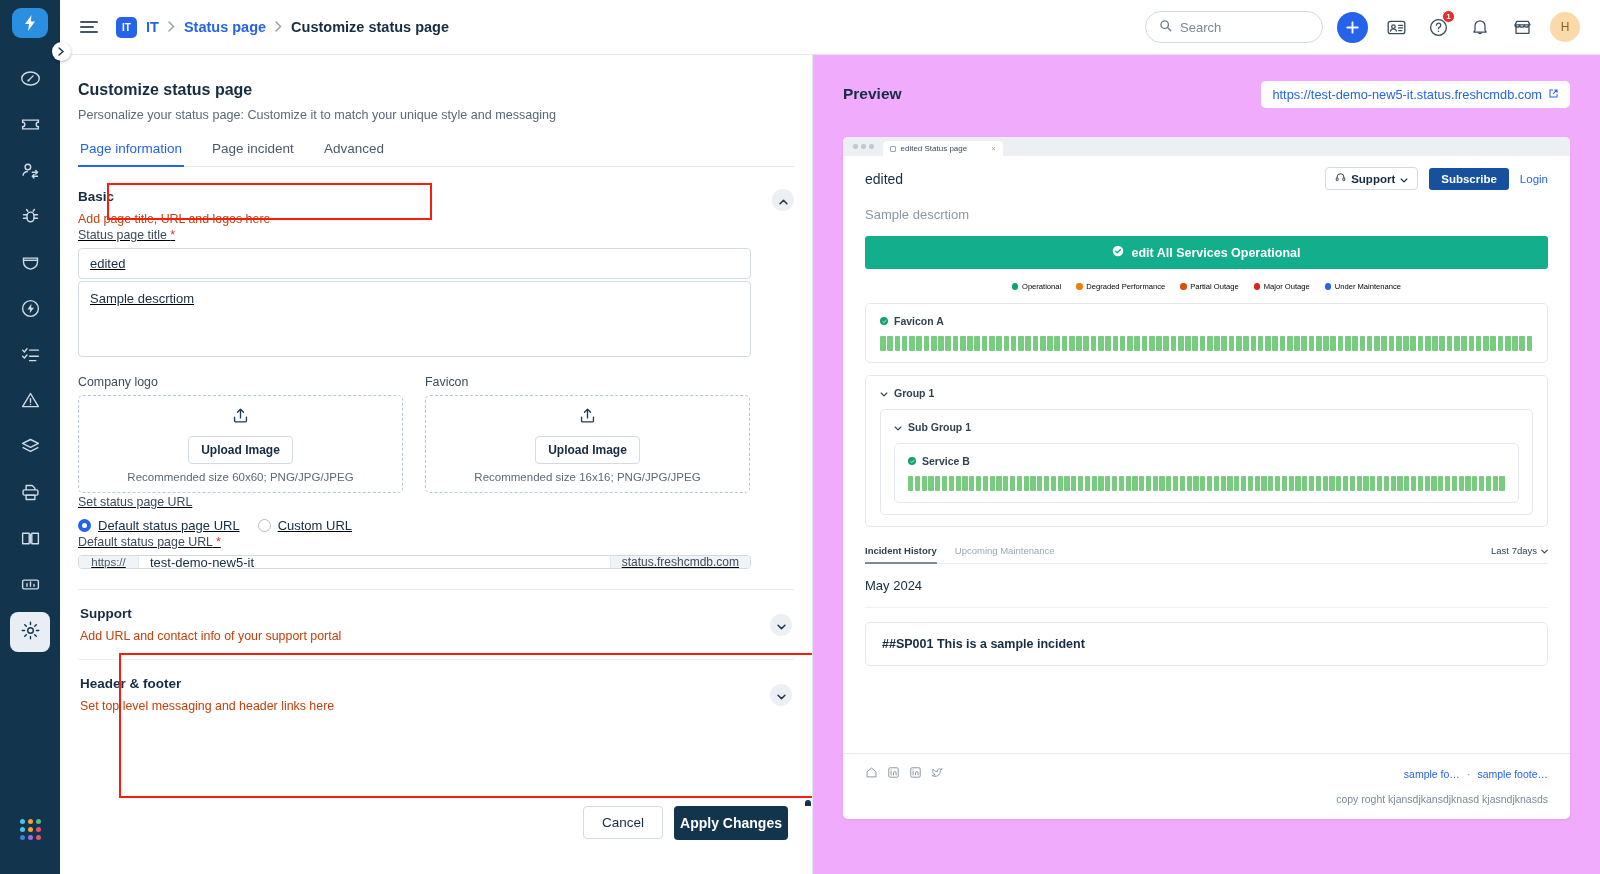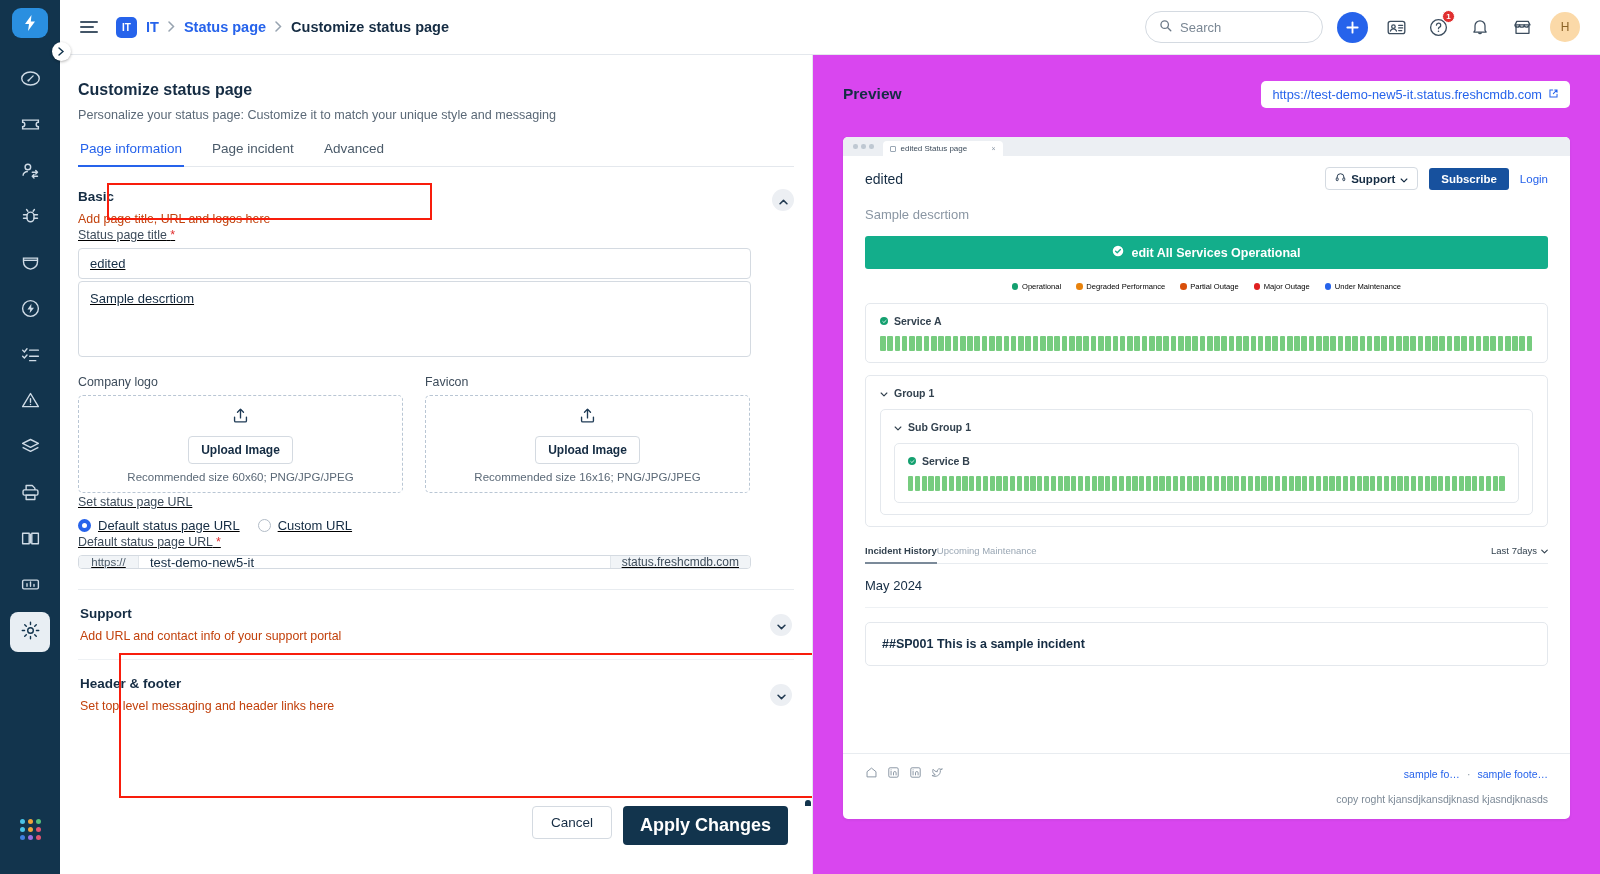--- a/index.html
+++ b/index.html
@@ -169,30 +169,30 @@
 
   .editor-footer {
     height: 68px; flex: none; display: flex; align-items: flex-start; justify-content: flex-end;
     gap: 11px; padding-right: 24px; background: #fff;
   }
   .btn-ghost {
     border: 1px solid #d4dae1; background: #fff; color: #152c43; font-size: 13.5px;
     padding: 8px 18px; border-radius: 4px;
   }
   .btn-primary {
-    background: #12344d; color: #fff; font-size: 18px; font-weight: bold;
-    padding: 9px 17px; border-radius: 4px; border: none;
+    background: #12344d; color: #fff; font-size: 14px; font-weight: bold;
+    padding: 9px 6px; border-radius: 4px; border: none;
   }
   .vscroll {
     position: absolute; right: 1px; width: 6px; background: #12344d; border-radius: 3px;
     top: 745px; height: 68px; z-index: 25;
   }
 
   
-  .preview { flex: 1; background: #d946ef; padding: 22px 30px 8px 30px; min-width: 0; }
+  .preview { flex: 1; background: #f0abfc; padding: 22px 30px 8px 30px; min-width: 0; }
   .prev-head { display: flex; align-items: center; height: 34px; }
   .prev-title { font-size: 15.5px; font-weight: bold; color: #152c43; }
   .prev-url {
     margin-left: auto; background: #fff; border-radius: 5px; padding: 6px 11px;
     font-size: 12.8px; color: #2663eb; display: flex; align-items: center; gap: 6px;
   }
 
   .browser {
     margin-top: 26px; background: #fff; border-radius: 5px; overflow: hidden;
     box-shadow: 0 1px 3px rgba(20,40,70,.08); height: 682px; display: flex; flex-direction: column;
@@ -229,21 +229,21 @@
   .lg i { width: 6.5px; height: 6.5px; border-radius: 50%; display: block; flex: none; }
 
   .svc-card { border: 1px solid #e4e8ed; border-radius: 5px; padding: 11px 14px; margin-top: 12px; }
   .svc-name { display: flex; align-items: center; gap: 6px; font-size: 10.5px; font-weight: bold; color: #33424f; }
   .dot-ok { width: 8px; height: 8px; border-radius: 50%; background: #14a06f; display: flex; align-items: center; justify-content: center; flex: none; }
   .bars { display: flex; gap: 1.6px; margin-top: 9px; height: 15px; }
   .bars i { flex: 1; background: #77cc7f; border-radius: 1px; display: block; }
   .grp-title { display: flex; align-items: center; gap: 6px; font-size: 10.5px; font-weight: bold; color: #33424f; }
   .grp-inner { border: 1px solid #e4e8ed; border-radius: 5px; padding: 11px 13px; margin-top: 10px; }
 
-  .inc-tabs { display: flex; align-items: center; border-bottom: 1px solid #e8ecf0; margin-top: 18px; }
+  .inc-tabs { display: flex; align-items: center; border-bottom: 1px solid #e8ecf0; margin-top: 18px; gap: 18px; }
   .inc-tab { font-size: 9.5px; color: #9aa7b4; padding-bottom: 7px; position: relative; }
   .inc-tab.active { color: #33424f; font-weight: bold; }
   .inc-tab.active:after { content:""; position:absolute; left:0; right:0; bottom:-1px; height:2px; background:#7b8a99; }
   .inc-range { margin-left: auto; font-size: 9.5px; color: #33424f; padding-bottom: 7px; display: flex; align-items: center; gap: 4px; }
   .inc-month { font-size: 13px; color: #152c43; margin-top: 14px; padding-bottom: 14px; border-bottom: 1px solid #eef1f4; }
   .inc-card { border: 1px solid #e4e8ed; border-radius: 5px; margin-top: 14px; padding: 14px 16px; }
   .inc-title { font-size: 12.5px; font-weight: bold; color: #152c43; }
 
   .sp-foot { border-top: 1px solid #e8ecf0; padding: 11px 22px 14px 22px; }
   .foot-row { display: flex; align-items: center; }
@@ -711,21 +711,21 @@
                 </span>
             </div>
 
             <div class="svc-card">
               <div class="svc-name">
                 <span class="dot-ok">
                   <svg width="5" height="5" viewBox="0 0 8 8">
                       <path d="M1.3 4.1 3 5.7 6.6 2.2" stroke="#fff" stroke-width="1.3" fill="none" stroke-linecap="round" stroke-linejoin="round"></path>
                     </svg>
                 </span>
-                <span>Service A</span>
+                <span>Favicon A</span>
               </div>
               <div class="bars" id="barsA">
                   <i style="background: rgb(119, 204, 127);"></i>
                   <i style="background: rgb(119, 204, 127);"></i>
                   <i style="background: rgb(119, 204, 127);"></i>
                   <i style="background: rgb(119, 204, 127);"></i>
                   <i style="background: rgb(119, 204, 127);"></i>
                   <i style="background: rgb(119, 204, 127);"></i>
                   <i style="background: rgb(119, 204, 127);"></i>
                   <i style="background: rgb(119, 204, 127);"></i>

